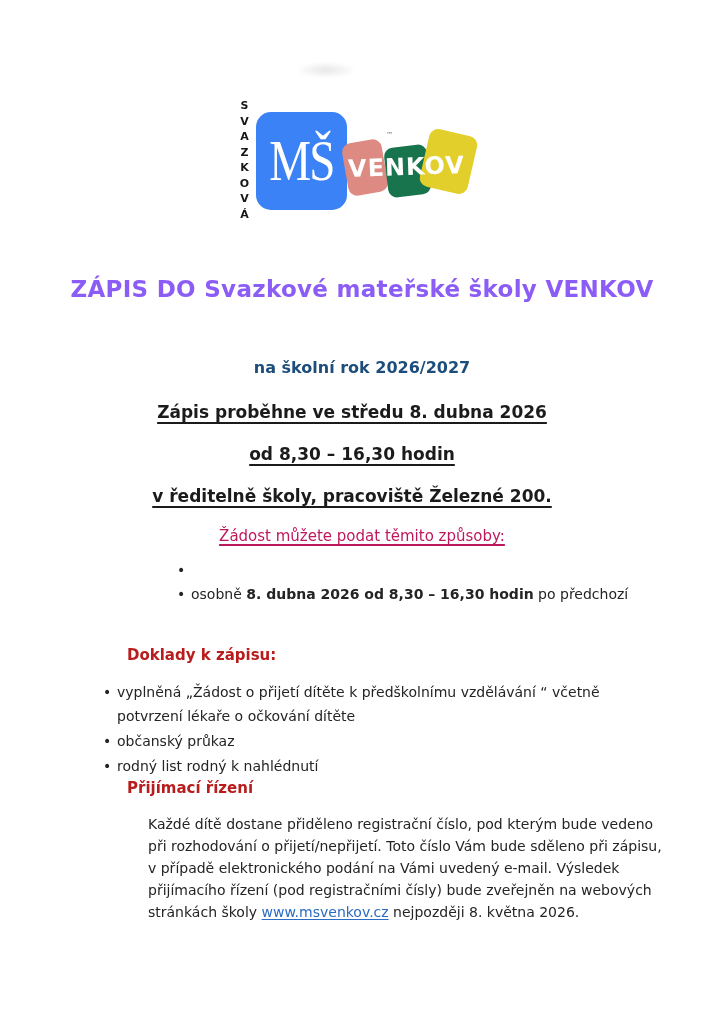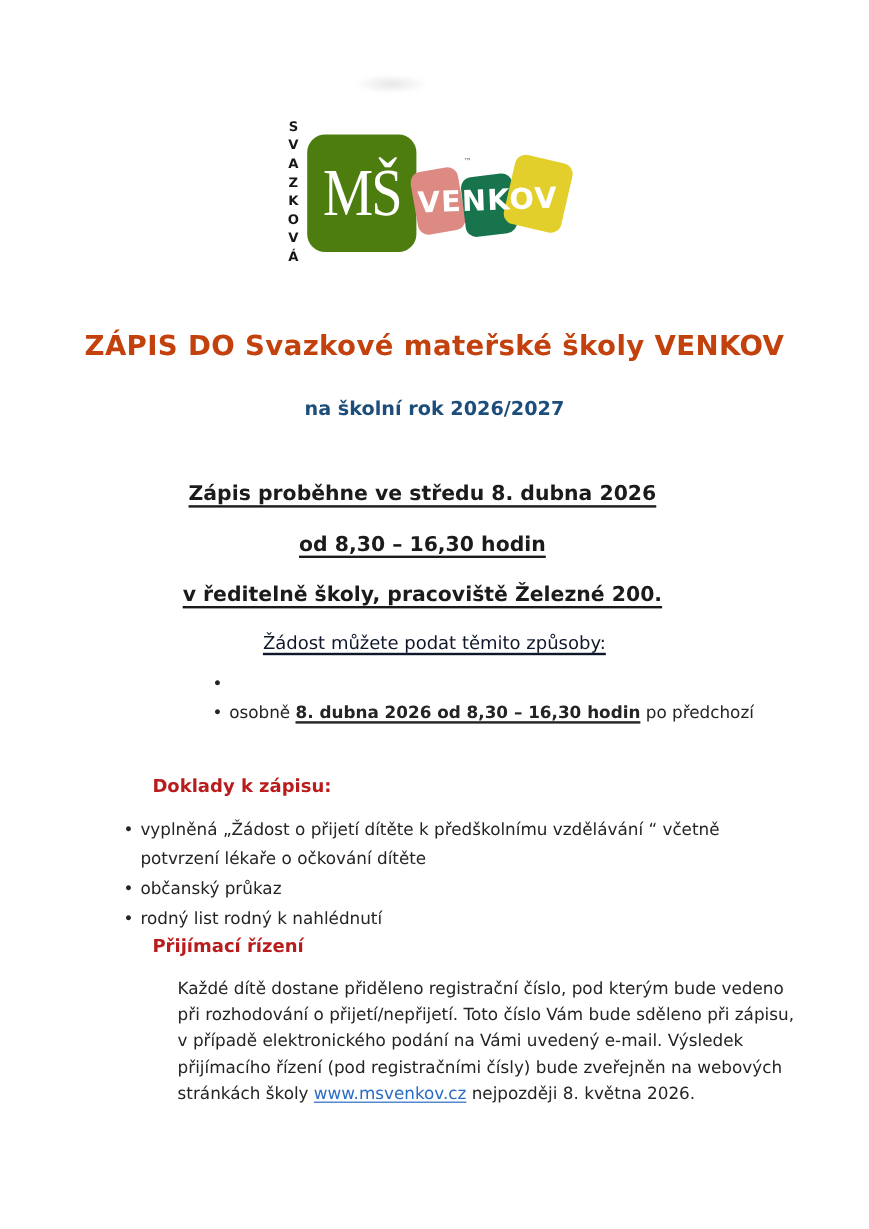--- a/index.html
+++ b/index.html
@@ -57,65 +57,65 @@
     font-size:16px; font-weight:bold; color:#1d4e7b;
   }
   .hline {
     left:0; width:704px; text-align:center;
     font-size:17px; font-weight:bold; color:#1b1b1b;
   }
   .hline span { text-decoration:underline; text-decoration-thickness:2px; text-underline-offset:4px; }
   .h1 { top:402px; } .h2 { top:444px; } .h3 { top:486px; }
   .ways-heading {
     left:0; top:527px; width:724px; text-align:center;
-    font-size:15px; color:#0f172a;
+    font-size:15px; color:#be185d;
   }
   .ways-heading span { text-decoration:underline; text-decoration-thickness:1.5px; text-underline-offset:3px; }
 
   
   .list { font-size:14px; color:#242424; }
   .list .li { display:flex; }
   .list .marker { flex:0 0 14px; }
   .ways-list { left:177px; top:559px; width:470px; }
   .ways-list .li { line-height:22px; margin-bottom:2px; }
   .docs-list { left:103px; top:680px; width:530px; }
   .docs-list .li { line-height:24px; margin-bottom:1px; }
   .bi { font-weight:bold; font-style:italic; }
-  .bu { font-weight:bold; text-decoration:underline; text-decoration-thickness:1.5px; text-underline-offset:3px; }
+  .bu { font-weight:bold; text-decoration-thickness:1.5px; text-underline-offset:3px; }
   .u  { text-decoration-thickness:1.5px; text-underline-offset:3px; }
 
   .section-heading { font-size:15px; font-weight:bold; color:#b91c1c; }
   .docs-heading { left:127px; top:646px; }
   .adm-heading  { left:127px; top:779px; }
 
   .paragraph {
     left:123px; top:813px; width:548px;
     font-size:14px; line-height:22px; color:#242424;margin-left:25px;
   }
   .paragraph a { color:#2b6cc4; text-decoration:underline; text-underline-offset:2px; }
 </style>
 </head>
 <body>
 
 <div class="abs smudge"></div>
 
 <div class="abs logo">
   <div class="logo-vertical">SVAZKOVÁ</div>
-  <div class="logo-square" style="background: #4d7c0f;">
+  <div class="logo-square" style="background: #3b82f6;">
     <span>MŠ</span>
   </div>
   <div class="tile tile-pink" style="background: rgb(221, 139, 130);"></div>
   <div class="tile tile-green" style="background: rgb(23, 116, 76);"></div>
   <div class="tile tile-yellow" style="background: rgb(227, 207, 43);"></div>
   <div class="logo-venkov">VENKOV</div>
   <div class="logo-tm">™</div>
 </div>
 
-<div class="abs title" style="color: #c2410c;">ZÁPIS DO Svazkové mateřské školy VENKOV</div>
-<div class="abs subtitle" style="color: rgb(29, 78, 123);">na školní rok 2026/2027</div>
+<div class="abs title" style="color: #8b5cf6;">ZÁPIS DO Svazkové mateřské školy VENKOV</div>
+<div class="abs subtitle" style="color: rgb(29, 78, 123); margin-top: 27px;">na školní rok 2026/2027</div>
 
 <div class="abs hline h1"><span>Zápis proběhne ve středu 8. dubna 2026</span></div>
 <div class="abs hline h2"><span>od 8,30 – 16,30 hodin</span></div>
 <div class="abs hline h3"><span>v ředitelně školy, pracoviště Železné 200.</span></div>
 <div class="abs ways-heading"><span>Žádost můžete podat těmito způsoby:</span></div>
 
 <div class="abs list ways-list">
   <div class="li">
     <span class="marker">•</span>
   </div>

